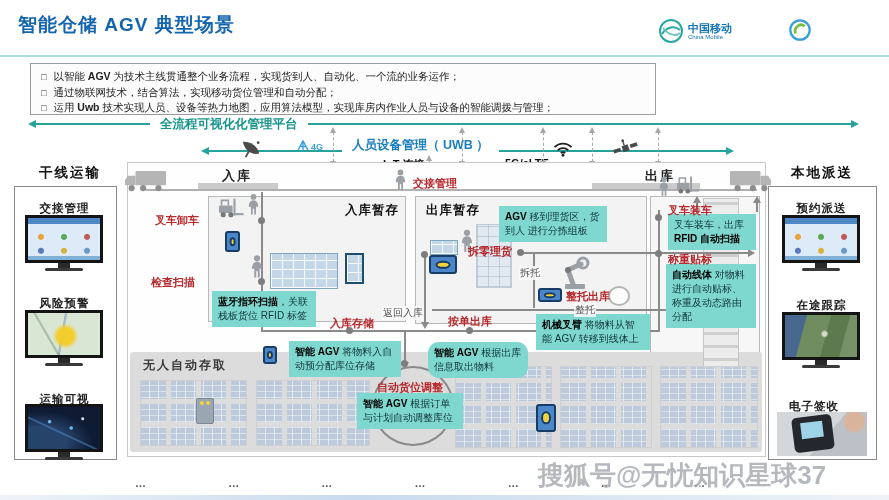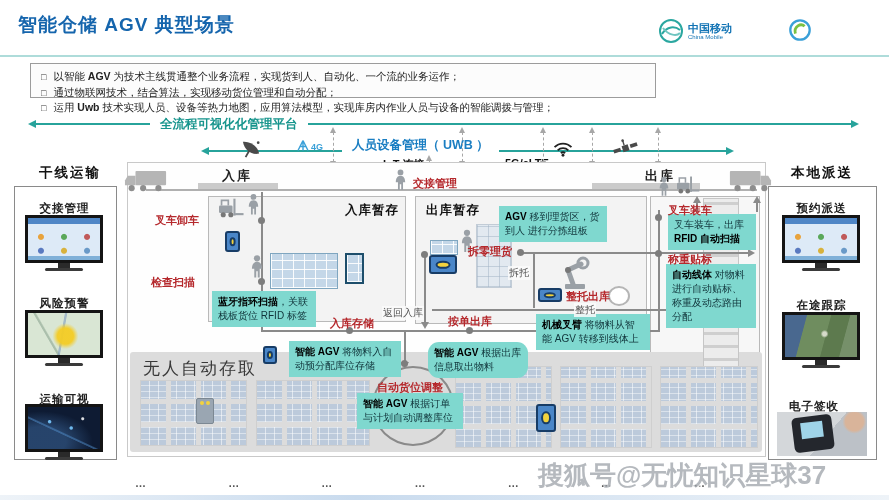--- a/index.html
+++ b/index.html
@@ -8,21 +8,21 @@
   .abs{position:absolute;}
   
   .title{left:18px;top:12px;font-size:19px;font-weight:bold;color:#1565ad;letter-spacing:1px;}
   .divider{left:0;top:55px;width:889px;height:2px;background:#aedcda;}
   .logo{display:flex;align-items:center;gap:4px;}
   .logo-name{font-size:11px;font-weight:bold;color:#1173b4;line-height:1.1;}
   .logo-sub{font-size:6px;color:#1173b4;}
   .logo2 .logo-name{color:#15805e;font-size:13px;font-style:italic;}
   .logo2 .logo-sub{color:#8aa;}
   
-  .bullets{left:30px;top:63px;width:626px;height:35px;border:1px solid #9c9c9c;background:#fcfcfc;
+  .bullets{left:30px;top:63px;width:626px;height:52px;border:1px solid #9c9c9c;background:#fcfcfc;
            padding:5px 10px;box-sizing:border-box;font-size:10.5px;line-height:14.5px;color:#222;}
   .bullet-row{white-space:nowrap;}
   .bm{margin-right:7px;font-size:9px;color:#333;}
   
   .tline{position:absolute;height:2px;background:#27a39b;}
   .tarr{position:absolute;width:0;height:0;}
   .tarr-l{border-top:4px solid transparent;border-bottom:4px solid transparent;border-right:8px solid #27a39b;}
   .tarr-r{border-top:4px solid transparent;border-bottom:4px solid transparent;border-left:8px solid #27a39b;}
   .tlabel{position:absolute;background:#fff;padding:0 10px;font-weight:bold;font-size:12.5px;white-space:nowrap;}
   .vdash{position:absolute;width:0;height:30px;border-left:1px dashed #a7a7a7;}
@@ -78,21 +78,21 @@
   .callout b{color:#000;}
   .fline{position:absolute;background:#8a8a8a;z-index:2;}
   .thinline{position:absolute;background:#b0b0b0;z-index:1;}
   .dot{position:absolute;width:7px;height:7px;border-radius:50%;background:#7d7d7d;z-index:3;}
   .arr{position:absolute;width:0;height:0;z-index:3;}
   .arr-r{border-top:4px solid transparent;border-bottom:4px solid transparent;border-left:7px solid #8a8a8a;}
   .arr-d{border-left:4px solid transparent;border-right:4px solid transparent;border-top:7px solid #8a8a8a;}
   .arr-u{border-left:4px solid transparent;border-right:4px solid transparent;border-bottom:7px solid #8a8a8a;}
   .flow-circle{position:absolute;border:2px solid #8a8a8a;border-radius:50%;background:transparent;z-index:4;}
   .racks{left:130px;top:352px;width:632px;height:100px;background:#dcdcdc;border-radius:3px;z-index:0;}
-  .racklab{left:143px;top:357px;font-size:17px;font-weight:normal;color:#3a3a3a;letter-spacing:2px;z-index:2;}
+  .racklab{left:143px;top:357px;font-size:12px;font-weight:bold;color:#3a3a3a;letter-spacing:2px;z-index:2;}
   .rack{position:absolute;border:1px solid #cfcfcf;background-color:#bccadb;z-index:1;background-image:
     repeating-linear-gradient(90deg, transparent 0 25px, #dcdcdc 25px 30px),
     repeating-linear-gradient(0deg, transparent 0 18px, #dcdcdc 18px 23px),
     repeating-linear-gradient(90deg, transparent 0 8px, rgba(255,255,255,.55) 8px 9px),
     repeating-linear-gradient(0deg, transparent 0 5px, rgba(255,255,255,.45) 5px 6px);}
   .pallet{position:absolute;background-color:#c4d7e8;border:1px solid #7fa6c0;z-index:2;background-image:
     repeating-linear-gradient(90deg, rgba(255,255,255,.9) 0 1px, transparent 1px 11px),
     repeating-linear-gradient(0deg, rgba(255,255,255,.9) 0 1px, transparent 1px 9px);}
   .shelf{position:absolute;background-color:#e2e9f0;border:1px solid #c2ccd6;z-index:1;background-image:
     repeating-linear-gradient(90deg, rgba(160,178,196,.5) 0 1px, transparent 1px 11px),
@@ -381,21 +381,21 @@
   <div class="fline" style="left:696px;top:202px;width:2px;height:10px;"></div>
   <div class="arr arr-u" style="left:693px;top:196px;"></div>
   <div class="fline" style="left:756px;top:202px;width:2px;height:10px;"></div>
   <div class="arr arr-u" style="left:753px;top:196px;"></div>
   <div class="flow-circle" style="left:372px;top:366px;width:78px;height:76px;"></div>
 
   <div class="redlab" style="left:155px;top:213px;">叉车卸车</div>
   <div class="redlab" style="left:151px;top:275px;">检查扫描</div>
   <div class="redlab" style="left:330px;top:316px;">入库存储</div>
   <div class="redlab" style="left:468px;top:244px;">拆零理货</div>
-  <div class="graylab" style="left:508px;top:266px;">拆托</div>
+  <div class="graylab" style="left:519px;top:266px;">拆托</div>
   <div class="redlab" style="left:566px;top:289px;">整托出库</div>
   <div class="graylab" style="left:574px;top:303px;">整托</div>
   <div class="graylab" style="left:382px;top:306px;">返回入库</div>
   <div class="redlab" style="left:448px;top:314px;">按单出库</div>
   <div class="redlab" style="left:668px;top:203px;">叉车装车</div>
   <div class="redlab" style="left:668px;top:252px;">称重贴标</div>
   <div class="redlab" style="left:377px;top:380px;z-index:6;">自动货位调整</div>
 
   <div class="callout" style="left:212px;top:291px;width:104px;"><b>蓝牙指环扫描</b><span>，关联栈板货位 RFID 标签</span></div>
   <div class="callout" style="left:289px;top:341px;width:112px;"><b>智能 AGV</b><span> 将物料入自动预分配库位存储</span></div>

